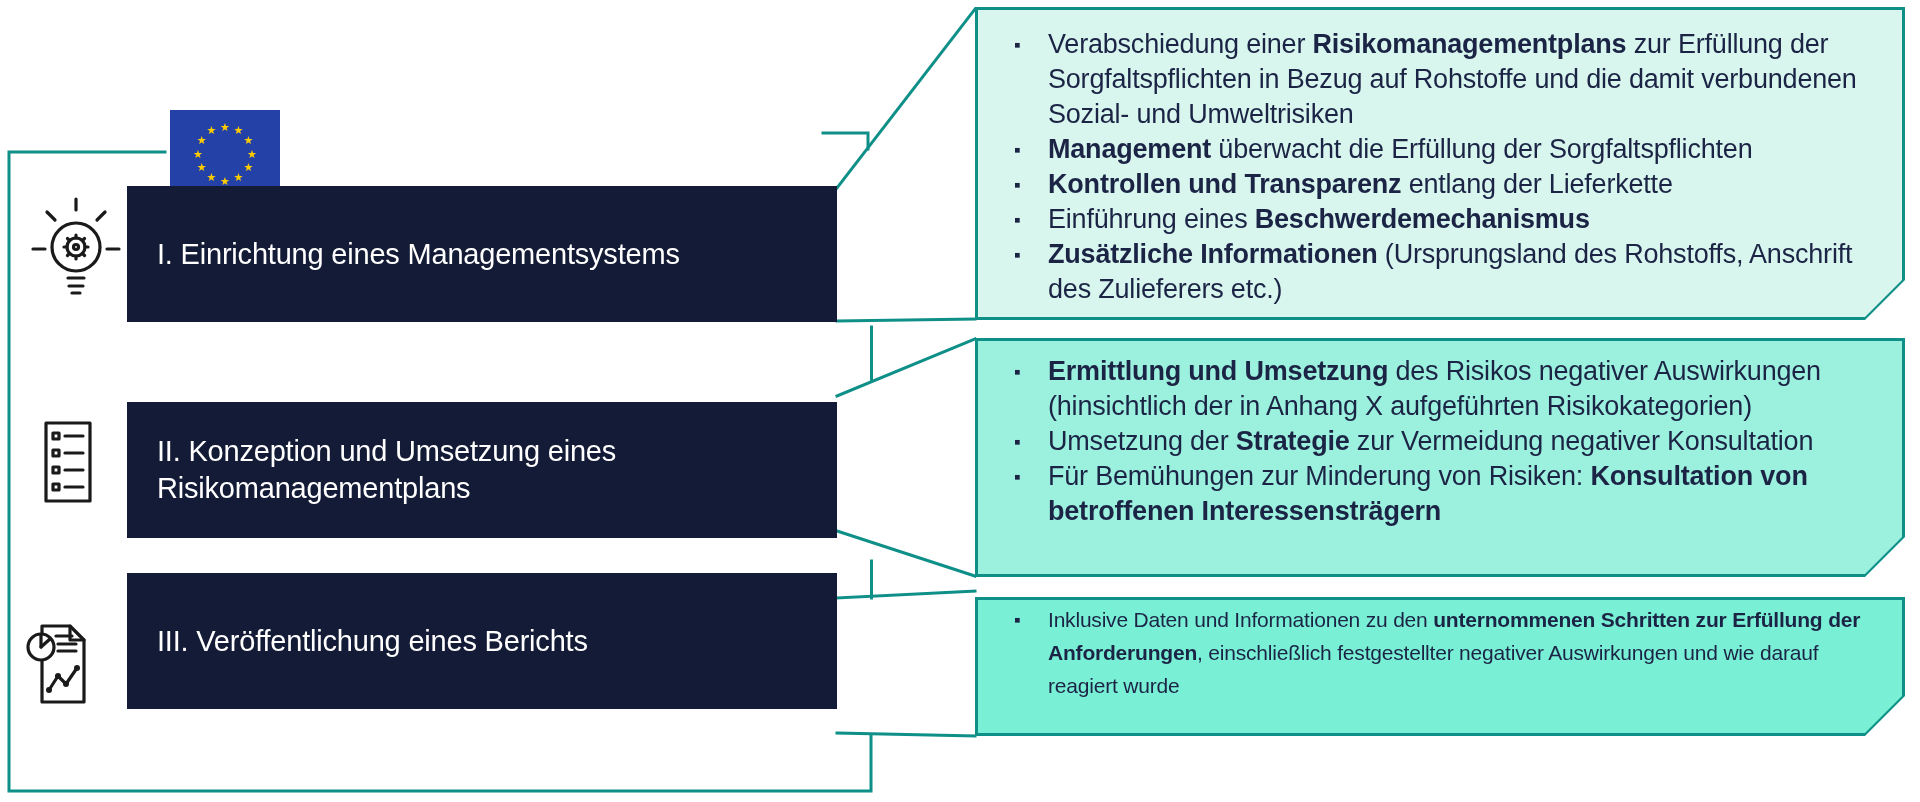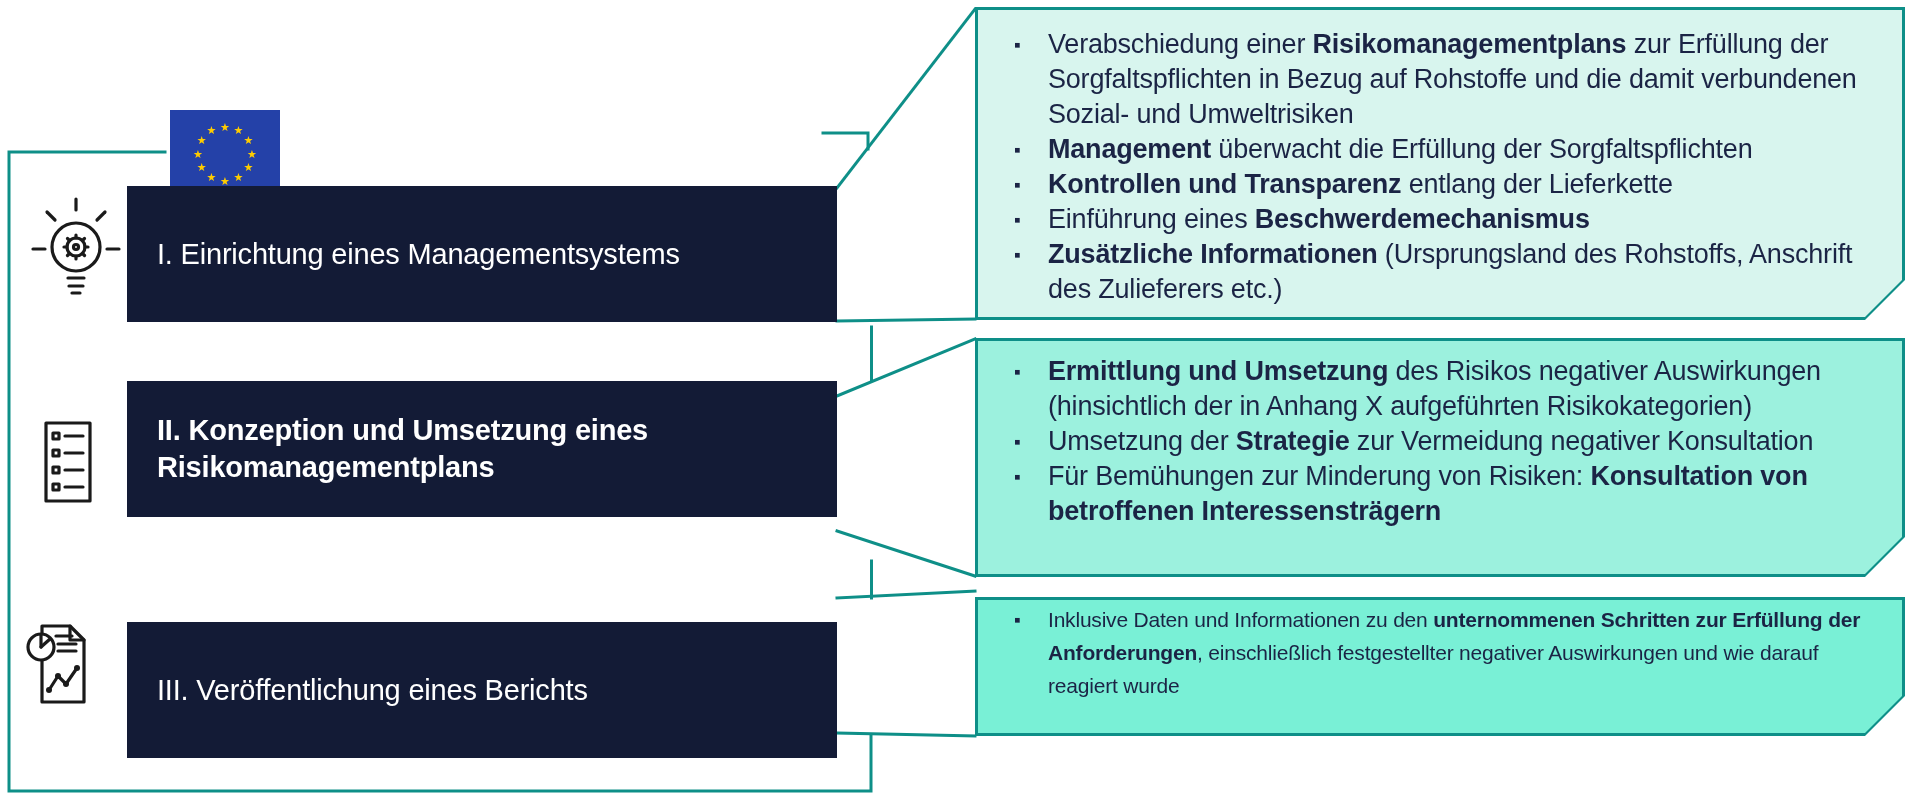--- a/index.html
+++ b/index.html
@@ -17,21 +17,21 @@
 
   .flag{position:absolute;left:170px;top:110px;width:110px;height:88px;z-index:2;}
   .title{position:absolute;left:327px;top:122px;width:500px;height:60px;z-index:2;
          display:flex;align-items:center;font-size:30px;font-weight:700;
          color:var(--title);letter-spacing:-0.2px;}
 
   .navy-box{position:absolute;left:127px;width:710px;height:136px;background:var(--navy);
             z-index:2;display:flex;flex-direction:column;justify-content:center;
             padding-left:30px;padding-right:16px;}
   .navy-box .lbl{color:#fff;font-size:29px;line-height:37px;letter-spacing:-0.2px;}
-  .nb1{top:186px;} .nb2{top:381px;font-weight:bold;} .nb3{top:622px;}
+  .nb1{top:186px;} .nb2{top:402px;} .nb3{top:573px;}
 
   .step-icon{position:absolute;z-index:2;}
   .ic1{left:30px;top:197px;width:92px;height:106px;}
   .ic2{left:44px;top:421px;width:48px;height:82px;}
   .ic3{left:26px;top:620px;width:62px;height:88px;}
   .step-icon svg{width:100%;height:100%;}
   .step-icon path,.step-icon rect,.step-icon circle,.step-icon line,.step-icon polyline{
     stroke:var(--ink);stroke-width:3.2;fill:none;stroke-linecap:round;stroke-linejoin:round;}
   .step-icon .dot{fill:var(--ink);stroke:none;}
   .step-icon .paper{fill:#fff;}

